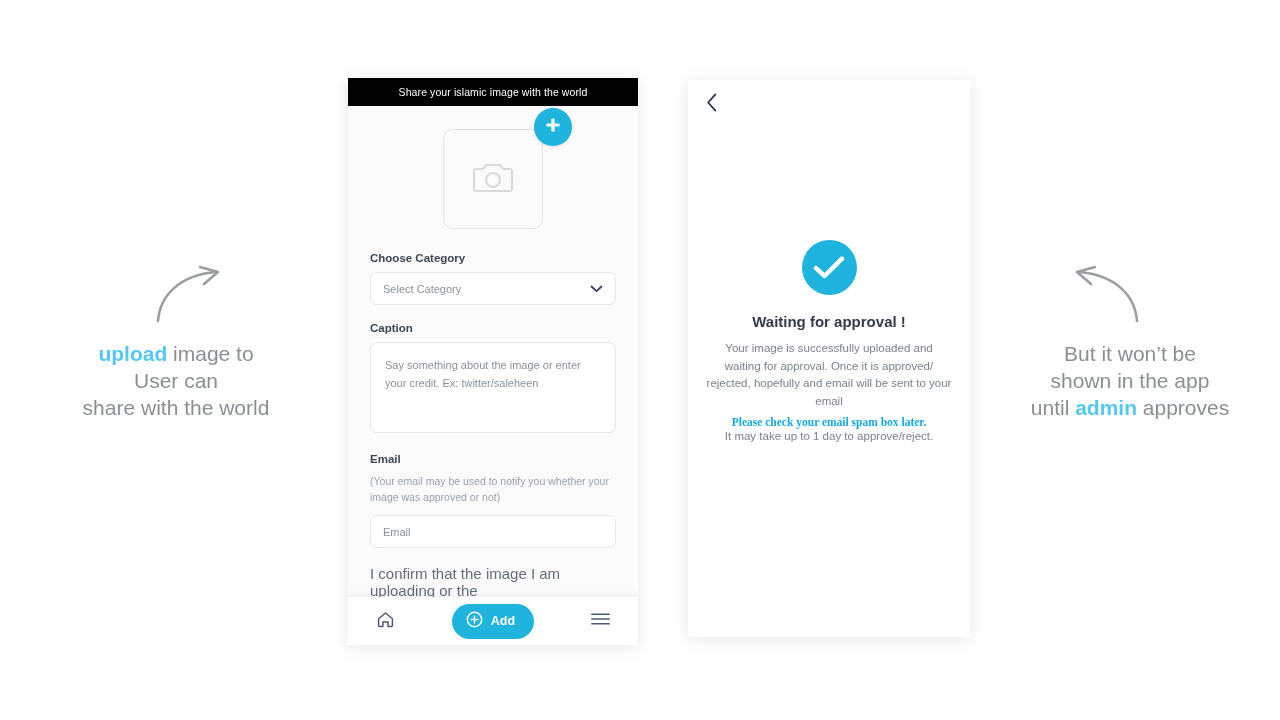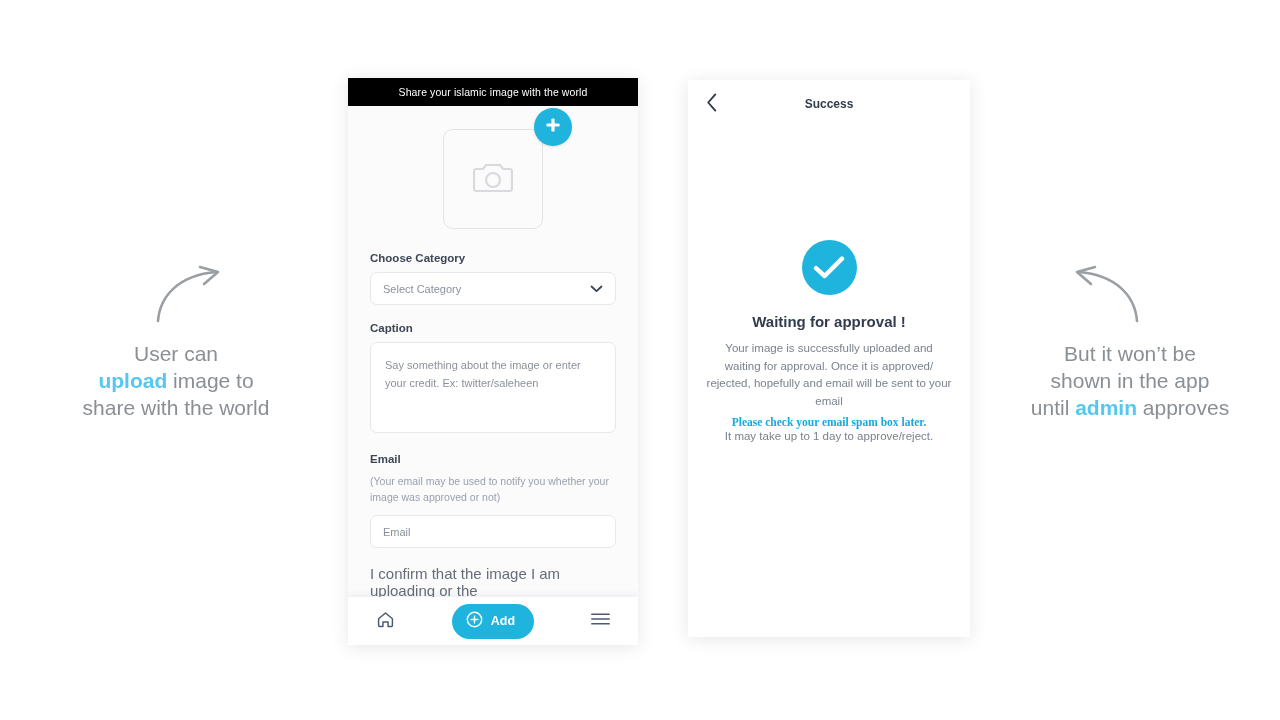--- a/index.html
+++ b/index.html
@@ -249,22 +249,22 @@
 
 <div class="stage">
 
   <div class="arrow arrow-left">
     <svg width="80" height="62" viewBox="0 0 80 62" fill="none">
       <path d="M8 56 C10 30, 30 10, 66 7" stroke="#9a9fa4" stroke-width="2.6" fill="none" stroke-linecap="round"></path>
       <path d="M50 2 L68 7 L54 19" stroke="#9a9fa4" stroke-width="2.6" fill="none" stroke-linecap="round" stroke-linejoin="round"></path>
     </svg>
   </div>
   <div class="annotation ann-left">
+    <div><span class="hl">upload</span><span> image to</span></div>
     <div>User can</div>
-    <div><span class="hl">upload</span><span> image to</span></div>
     <div>share with the world</div>
   </div>
 
   <div class="arrow arrow-right">
     <svg width="80" height="62" viewBox="0 0 80 62" fill="none">
       <path d="M72 56 C70 30, 50 10, 14 7" stroke="#9a9fa4" stroke-width="2.6" fill="none" stroke-linecap="round"></path>
       <path d="M30 2 L12 7 L26 19" stroke="#9a9fa4" stroke-width="2.6" fill="none" stroke-linecap="round" stroke-linejoin="round"></path>
     </svg>
   </div>
   <div class="annotation ann-right">
@@ -348,21 +348,20 @@
   </div>
 
   <div class="phone" id="phone-success">
 
     <div class="success-top">
       <span>
         <svg width="12" height="19" viewBox="0 0 12 20" fill="none">
           <path d="M9.5 1.5L2 10l7.5 8.5" stroke="#2b3447" stroke-width="1.9" fill="none" stroke-linecap="round" stroke-linejoin="round"></path>
         </svg>
       </span>
-      <span class="success-title">Success</span>
     </div>
 
     <div class="success-body">
       <div class="check-circle">
         <svg width="32" height="25" viewBox="0 0 32 25" fill="none">
           <path d="M3 13.2L11.6 21 29 3.6" stroke="#ffffff" stroke-width="4.4" fill="none" stroke-linecap="round" stroke-linejoin="round"></path>
         </svg>
       </div>
       <h2 class="success-heading">Waiting for approval !</h2>
       <p class="success-msg">Your image is successfully uploaded and waiting for approval. Once it is approved/ rejected, hopefully and email will be sent to your email</p>

